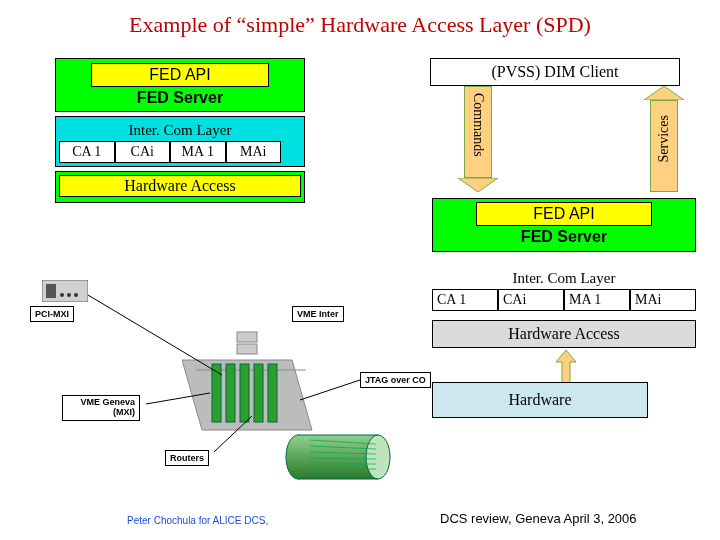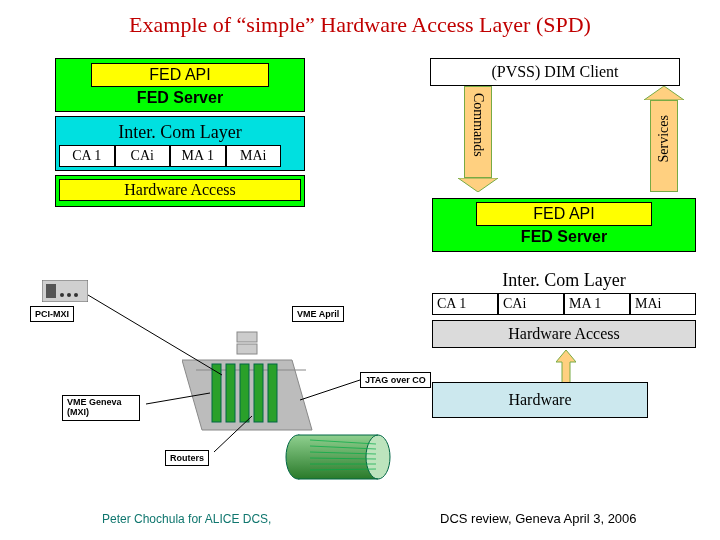--- a/index.html
+++ b/index.html
@@ -5,30 +5,30 @@
   * { box-sizing: border-box; margin: 0; padding: 0; }
   body { width: 720px; height: 540px; font-family: "Times New Roman", serif; position: relative; background: #fff; }
   .title { text-align: center; font-size: 22px; color: #c00000; padding: 12px 0 8px; }
   .left-stack { position: absolute; left: 55px; top: 58px; width: 250px; }
   .box { border: 1.5px solid #000; text-align: center; position: relative; }
   .green { background: #00ff00; }
   .yellow { background: #ffff00; }
   .cyan-out { background: #00e0e0; padding: 3px; }
   .fedapi { font-size: 16px; padding: 2px 6px; display: block; font-family: Liberation Sans, sans-serif; }
   .fedserver { font-size: 16px; padding: 2px 6px; font-family: Arial, sans-serif; font-weight: bold; }
-  .intercom { font-size: 18px; padding: 2px 0; font-family: "Times New Roman", serif; }
+  .intercom { font-size: 15px; padding: 2px 0; font-family: "Times New Roman", serif; }
   .ca-row { display: flex; }
   .ca-cell { border: 1px solid #000; background: #fff; font-size: 14px; padding: 2px 4px; flex: 1; font-family: "Times New Roman", serif; }
   .hw-visa { font-family: "Times New Roman", serif; font-size: 16px; padding: 1px; }
   .dim-client { border: 1.5px solid #000; text-align: center; font-family: "Times New Roman", serif; font-size: 16px; padding: 4px 0; }
   .vert-label { writing-mode: vertical-rl; text-orientation: mixed; font-family: "Times New Roman", serif; font-size: 14px; }
   .arrow-down { position: absolute; }
   .arrow-body { background: #ffd080; border: 1px solid #7a4; }
-  .small-label { font-family: Arial, sans-serif; font-size: 9px; font-weight: bold; text-align: left; border: 1.5px solid #000; padding: 2px 4px; background: #fff; position: absolute; }
-  .footer-left { position: absolute; left: 102px; bottom: 14px; font-family: Arial, sans-serif; font-size: 12px; color: #0f766e; }
+  .small-label { font-family: Arial, sans-serif; font-size: 9px; font-weight: bold; text-align: right; border: 1.5px solid #000; padding: 2px 4px; background: #fff; position: absolute; }
+  .footer-left { position: absolute; left: 127px; bottom: 14px; font-family: Arial, sans-serif; font-size: 10px; color: #1d4ed8; }
   .footer-right { position: absolute; left: 440px; bottom: 14px; font-family: Arial, sans-serif; font-size: 13px; color: #000; }
   .hardware-box { border: 1.5px solid #000; background: #fff; font-family: "Times New Roman", serif; font-size: 16px; text-align: center; padding: 8px 0; position: absolute; }
   .hw-access-shadow { font-family: "Times New Roman", serif; font-size: 16px; text-align:center; position: absolute; }
   .crate-svg { position: absolute; }
 </style>
 </head>
 <body>
 
 <div class="title">Example of “simple” Hardware Access Layer (SPD)</div>
 
@@ -104,21 +104,21 @@
   <div style="border:1.5px solid #000;background:rgba(190,190,190,0.55);padding:4px 0;">Hardware Access</div>
 </div>
 
 <svg style="position:absolute;left:556px;top:350px;" width="20" height="50">
   <polygon points="10,0 0,12 6,12 6,38 0,38 10,50 20,38 14,38 14,12 20,12" fill="#ffd080" stroke="#7a4"></polygon>
 </svg>
 
 <div class="hardware-box" style="left:432px;top:382px;width:216px;background:#cce8ee;">Hardware</div>
 
 <div class="small-label" style="left:30px;top:306px;">PCI-MXI</div>
-<div class="small-label" style="left:292px;top:306px;">VME April</div>
+<div class="small-label" style="left:292px;top:306px;">VME Inter</div>
 <div class="small-label" style="left:360px;top:372px;">JTAG over CO</div>
 <div class="small-label" style="left:62px;top:395px;width:78px;line-height:1.1;">
   <span>VME Geneva (MXI)</span>
 </div>
 <div class="small-label" style="left:165px;top:450px;">Routers</div>
 
 <svg class="crate-svg" style="left:182px;top:320px;" width="150" height="120">
   <rect x="55" y="12" width="20" height="10" fill="#ccc" stroke="#888"></rect>
   <rect x="55" y="24" width="20" height="10" fill="#ccc" stroke="#888"></rect>
   <g stroke="#888" fill="#bcbcbc">

